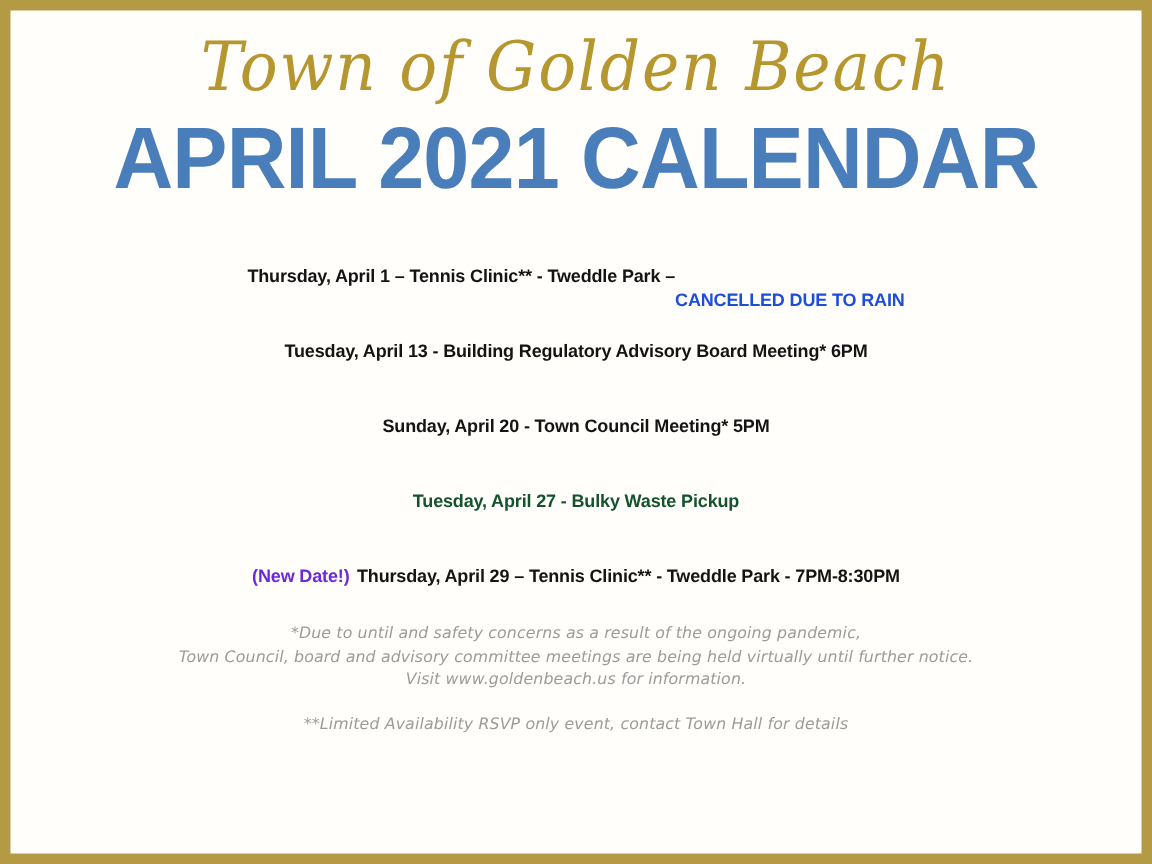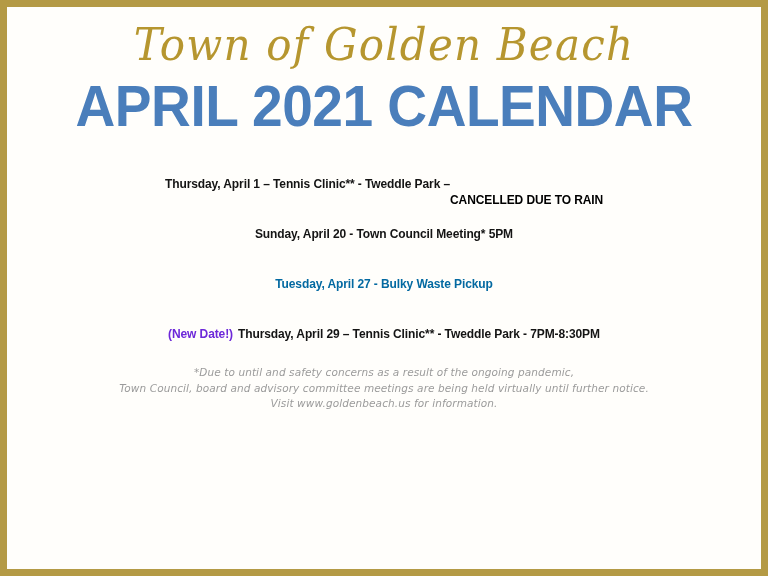--- a/index.html
+++ b/index.html
@@ -122,35 +122,41 @@
 <div id="flyer" style="background: rgb(255, 254, 251); border-color: rgb(180, 154, 69);">
 
   <div class="header">
     <div class="script-title" style="color: rgb(182, 150, 47);">Town of Golden Beach</div>
     <div class="main-title" style="color: rgb(74, 126, 187);">APRIL 2021 CALENDAR</div>
   </div>
 
   <div class="events">
       <div class="event-line" style="color: rgb(20, 20, 20);">
         <span>Thursday, April 1 – Tennis Clinic** - Tweddle Park – </span>
-        <span class="accent-red" style="color: #000000; margin-top: 32px;">CANCELLED DUE TO RAIN</span>
+        <span class="accent-red" style="color: #1d4ed8; margin-top: 32px;">CANCELLED DUE TO RAIN</span>
+      </div>
+      <div class="event-line" style="color: rgb(20, 20, 20);">
+        <span>Tuesday, April 13 - Building Regulatory Advisory Board Meeting* 6PM</span>
       </div>
       <div class="event-line" style="color: rgb(20, 20, 20);">
         <span>Sunday, April 20 - Town Council Meeting* 5PM</span>
       </div>
-      <div class="event-line" style="color: #0369a1; align-items: center;">
+      <div class="event-line" style="color: #14532d; align-items: center;">
         <span>Tuesday, April 27 - Bulky Waste Pickup</span>
       </div>
       <div class="event-line" style="color: rgb(20, 20, 20);">
         <span class="prefix-red" style="color: #6d28d9;">(New Date!)</span>
         <span>Thursday, April 29 – Tennis Clinic** - Tweddle Park - 7PM-8:30PM</span>
       </div>
     </div>
 
   <div class="footnotes" style="color: rgb(155, 155, 155);">
     <div class="footnote-block footnote-primary">
         <span class="fn-line">*Due to until and safety concerns as a result of the ongoing pandemic,</span>
         <span class="fn-line">Town Council, board and advisory committee meetings are being held virtually until further notice.</span>
         <span class="fn-line">Visit www.goldenbeach.us for information.</span>
       </div>
+    <div class="footnote-block footnote-secondary">
+        <span class="fn-line">**Limited Availability RSVP only event, contact Town Hall for details</span>
+      </div>
   </div>
 
 </div>
 
 </body></html>

